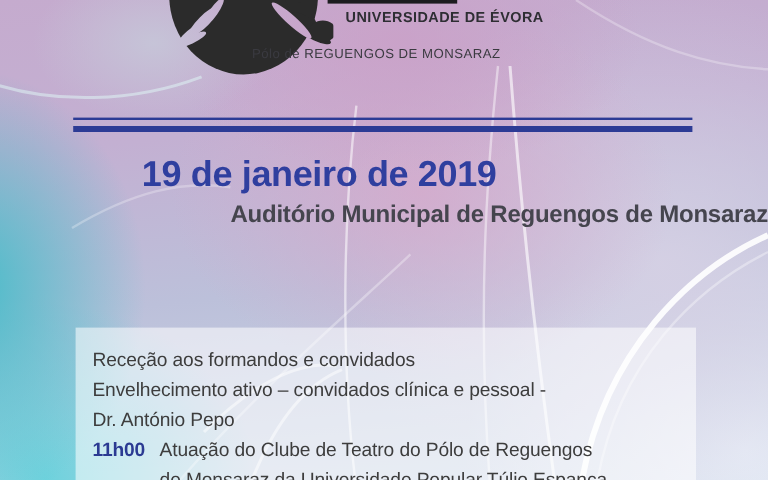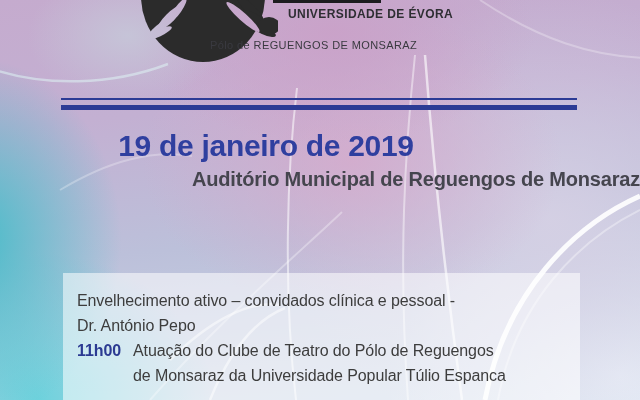--- a/index.html
+++ b/index.html
@@ -111,20 +111,21 @@
   <div class="rule-thick" style="background:#2c3b95"></div>
 
   <div class="date" style="color:#2f3f9f">19 de janeiro de 2019</div>
   <div class="venue" style="color:#45454e">Auditório Municipal de Reguengos de Monsaraz</div>
 
 
   <div class="panel"></div>
 
   <div class="schedule" style="color:#3d3d3d">
     <div class="row">
+      <span class="desc">Receção aos formandos e convidados</span>
     </div>
     <div class="row">
       <span class="desc">Envelhecimento ativo – convidados clínica e pessoal -
 Dr. António Pepo</span>
     </div>
     <div class="row">
       <span class="time" style="color:#2b3a92">11h00</span>
       <span class="desc">Atuação do Clube de Teatro do Pólo de Reguengos
 de Monsaraz da Universidade Popular Túlio Espanca</span>
     </div>

